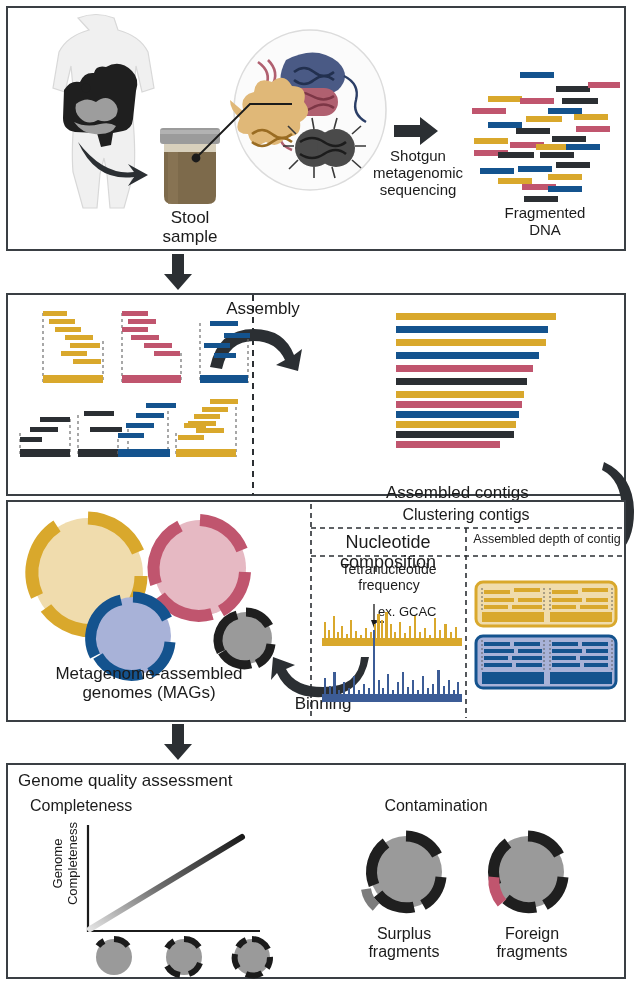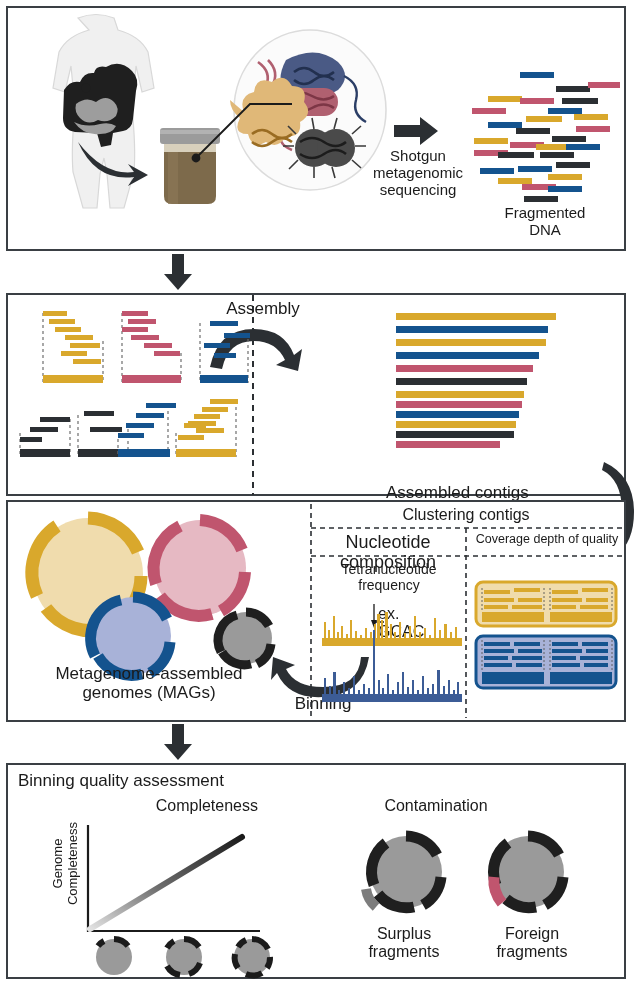--- a/index.html
+++ b/index.html
@@ -108,20 +108,22 @@
         <rect x="10" y="102" width="34" height="6" fill="#14538e"></rect>
         <rect x="48" y="100" width="34" height="6" fill="#14538e"></rect>
         <rect x="78" y="108" width="34" height="6" fill="#d9a82c"></rect>
         <rect x="28" y="112" width="34" height="6" fill="#d9a82c"></rect>
         <rect x="52" y="118" width="34" height="6" fill="#c0556e"></rect>
         <rect x="78" y="120" width="34" height="6" fill="#14538e"></rect>
         <rect x="54" y="130" width="34" height="6" fill="#2b2f33"></rect>
       </g>
     </svg>
 
+    <div class="lbl" style="left:122px;top:200px;width:120px;font-size:17px;">Stool
+sample</div>
 
     <div class="lbl" style="left:360px;top:140px;width:100px;font-size:15px;">Shotgun
 metagenomic
 sequencing</div>
 
     <div class="lbl" style="left:478px;top:197px;width:118px;font-size:15px;">Fragmented
 DNA</div>
   </div>
 
   <svg class="absvg" style="left:162px;top:254px;" width="32" height="36" viewBox="0 0 32 36">
@@ -289,26 +291,26 @@
         <path d="M3 24 H316"></path>
         <path d="M3 52 H316"></path>
         <path d="M158 24 V214"></path>
       </g>
     </svg>
 
     <div class="lbl" style="left:300px;top:4px;width:316px;font-size:16px;">Clustering contigs</div>
 
     <div class="lbl" style="left:302px;top:30px;width:156px;font-size:18px;">Nucleotide composition</div>
 
-    <div class="lbl" style="left:460px;top:30px;width:158px;font-size:12.5px;">Coverage depth of quality</div>
+    <div class="lbl" style="left:460px;top:30px;width:158px;font-size:12.5px;">Assembled depth of contig</div>
 
     <div class="lbl" style="left:318px;top:60px;width:126px;font-size:14px;">Tetranucleotide
 frequency</div>
 
-    <div class="lbl" style="left:370px;top:103px;width:70px;font-size:16px;text-align:left;">ex. GCAC</div>
+    <div class="lbl" style="left:370px;top:103px;width:70px;font-size:13px;text-align:left;">ex. GCAC</div>
 
     <svg class="absvg" style="left:308px;top:100px;" width="146" height="106" viewBox="0 0 146 106">
       <path d="M58 2 V20 M58 20 h10" stroke="#1b1b1b" stroke-width="1.3" fill="none"></path>
       <polygon points="58,26 55,18 61,18" fill="#1b1b1b"></polygon>
       <g fill="#d9a82c">
         <rect x="6" y="36" width="140" height="8"></rect>
         <rect x="8" y="20" width="2" height="24"></rect>
           <rect x="12" y="28" width="2" height="16"></rect>
         <rect x="17" y="14" width="2" height="30"></rect>
           <rect x="21" y="30" width="2" height="14"></rect>
@@ -418,23 +420,23 @@
       </g>
     </svg>
   </div>
 
   <svg class="absvg" style="left:162px;top:724px;" width="32" height="36" viewBox="0 0 32 36">
     <path d="M10 0 h12 v20 h8 l-14 16 -14 -16 h8 z" fill="#2b2f33"></path>
   </svg>
 
   <div class="panel" style="left:6px;top:763px;width:620px;height:216px;">
 
-    <div class="lbl" style="left:10px;top:6px;width:350px;font-size:17px;text-align:left;">Binning quality assessment</div>
-
-    <div class="lbl" style="left:22px;top:32px;width:180px;font-size:16px;text-align:right;margin-left:48px;">Completeness</div>
+    <div class="lbl" style="left:10px;top:6px;width:350px;font-size:17px;text-align:left;">Genome quality assessment</div>
+
+    <div class="lbl" style="left:22px;top:32px;width:180px;font-size:16px;text-align:left;">Completeness</div>
 
     <div class="lbl" style="left:338px;top:32px;width:180px;font-size:16px;text-align:center;">Contamination</div>
 
     <div style="position:absolute;left:30px;top:58px;width:260px;height:150px;">
       <div style="position:absolute;left:-18px;top:26px;width:92px;font-size:13px;
                   line-height:1.12;white-space:pre-line;text-align:center;
                   transform:rotate(-90deg);transform-origin:center center;">Genome
 Completeness</div>
       <svg class="absvg" style="left:46px;top:0px;" width="200" height="130" viewBox="0 0 200 130">
         <defs>

